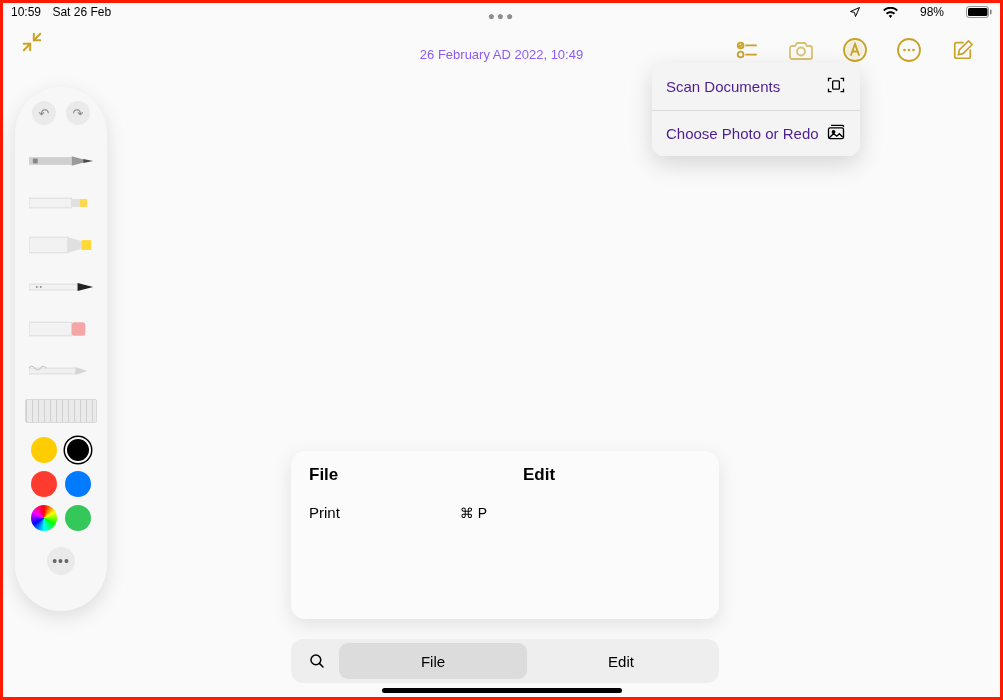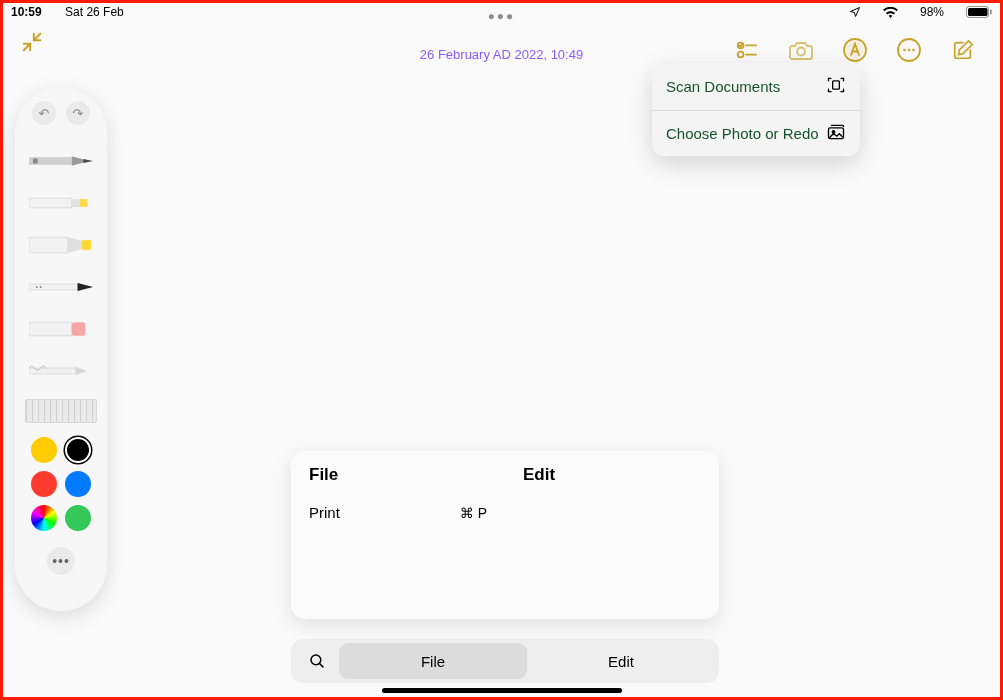--- a/index.html
+++ b/index.html
@@ -2,41 +2,41 @@
 <html><head>
 <meta charset="utf-8">
 <style>
   * { box-sizing: border-box; margin: 0; padding: 0; font-family: -apple-system, BlinkMacSystemFont, "Helvetica Neue", sans-serif; }
   html, body { width: 1003px; height: 700px; overflow: hidden; }
   .frame { position: relative; width: 1003px; height: 700px; border: 3px solid #ff1a00; background: #fafafa; }
 
   
   .status-bar { position: absolute; top: 0; left: 0; right: 0; height: 20px; display: flex; align-items: center; font-size: 12px; font-weight: 500; color: #000; }
   .status-left { position: absolute; left: 8px; top: 2px; }
-  .status-left .time { font-weight: 700; margin-right: 20px; }
+  .status-left .time { font-weight: 400; margin-right: 8px; }
   .status-right { position: absolute; right: 8px; top: 2px; display: flex; align-items: center; gap: 22px; }
   .status-right svg { display: block; }
 
   
   .pip { position: absolute; top: 28px; left: 18px; }
   .pip svg { display:block; }
 
   
   .grab-dots { position: absolute; top: 6px; left: 50%; transform: translateX(-50%); color: #8e8e93; font-size: 12px; letter-spacing: 2px; }
 
   
   .top-toolbar { position: absolute; top: 34px; right: 24px; display: flex; gap: 28px; align-items: center; }
   .tb-icon { width: 26px; height: 26px; display:flex; align-items:center; justify-content:center; }
 
   
   .note-date { position: absolute; top: 44px; left: 50%; transform: translateX(-50%); color: #8b5cf6; font-size: 13px; }
 
   
   .camera-popover { position: absolute; top: 60px; right: 140px; width: 208px; background: #f4f4f4; border-radius: 12px; box-shadow: 0 8px 24px rgba(0,0,0,0.15); overflow: hidden; }
-  .camera-popover .row { display: flex; align-items: center; justify-content: space-between; padding: 12px 14px; font-size: 15px; color: #14532d; background: #f4f4f4; }
+  .camera-popover .row { display: flex; align-items: center; justify-content: space-between; padding: 12px 14px; font-size: 15px; color: #4c1d95; background: #f4f4f4; }
   .camera-popover .row + .row { border-top: 1px solid #dcdcdc; }
   .camera-popover .row svg { flex-shrink: 0; }
 
   
   .palette { position: absolute; top: 84px; left: 12px; width: 92px; height: 524px; background: #f7f7f7; border-radius: 46px; box-shadow: 0 6px 20px rgba(0,0,0,0.12); display: flex; flex-direction: column; align-items: center; padding-top: 14px; }
   .palette .undo-redo { display: flex; gap: 10px; margin-bottom: 16px; }
   .palette .ur-btn { width: 24px; height: 24px; border-radius: 50%; background: #eaeaea; display:flex; align-items:center; justify-content:center; font-size:13px; color:#8a8a8a; }
   .palette .tools { display:flex; flex-direction:column; align-items:center; width:100%; }
   .palette .tool { width: 72px; height: 40px; display:flex; align-items:center; justify-content:flex-start; padding-left:4px; margin-bottom:2px; }
   .palette .ruler { width: 72px; height: 24px; background: repeating-linear-gradient(90deg, #d0d0d0 0 1px, #eaeaea 1px 6px); border-radius: 2px; margin-top:6px; margin-bottom:14px; border:1px solid #d8d8d8; }

